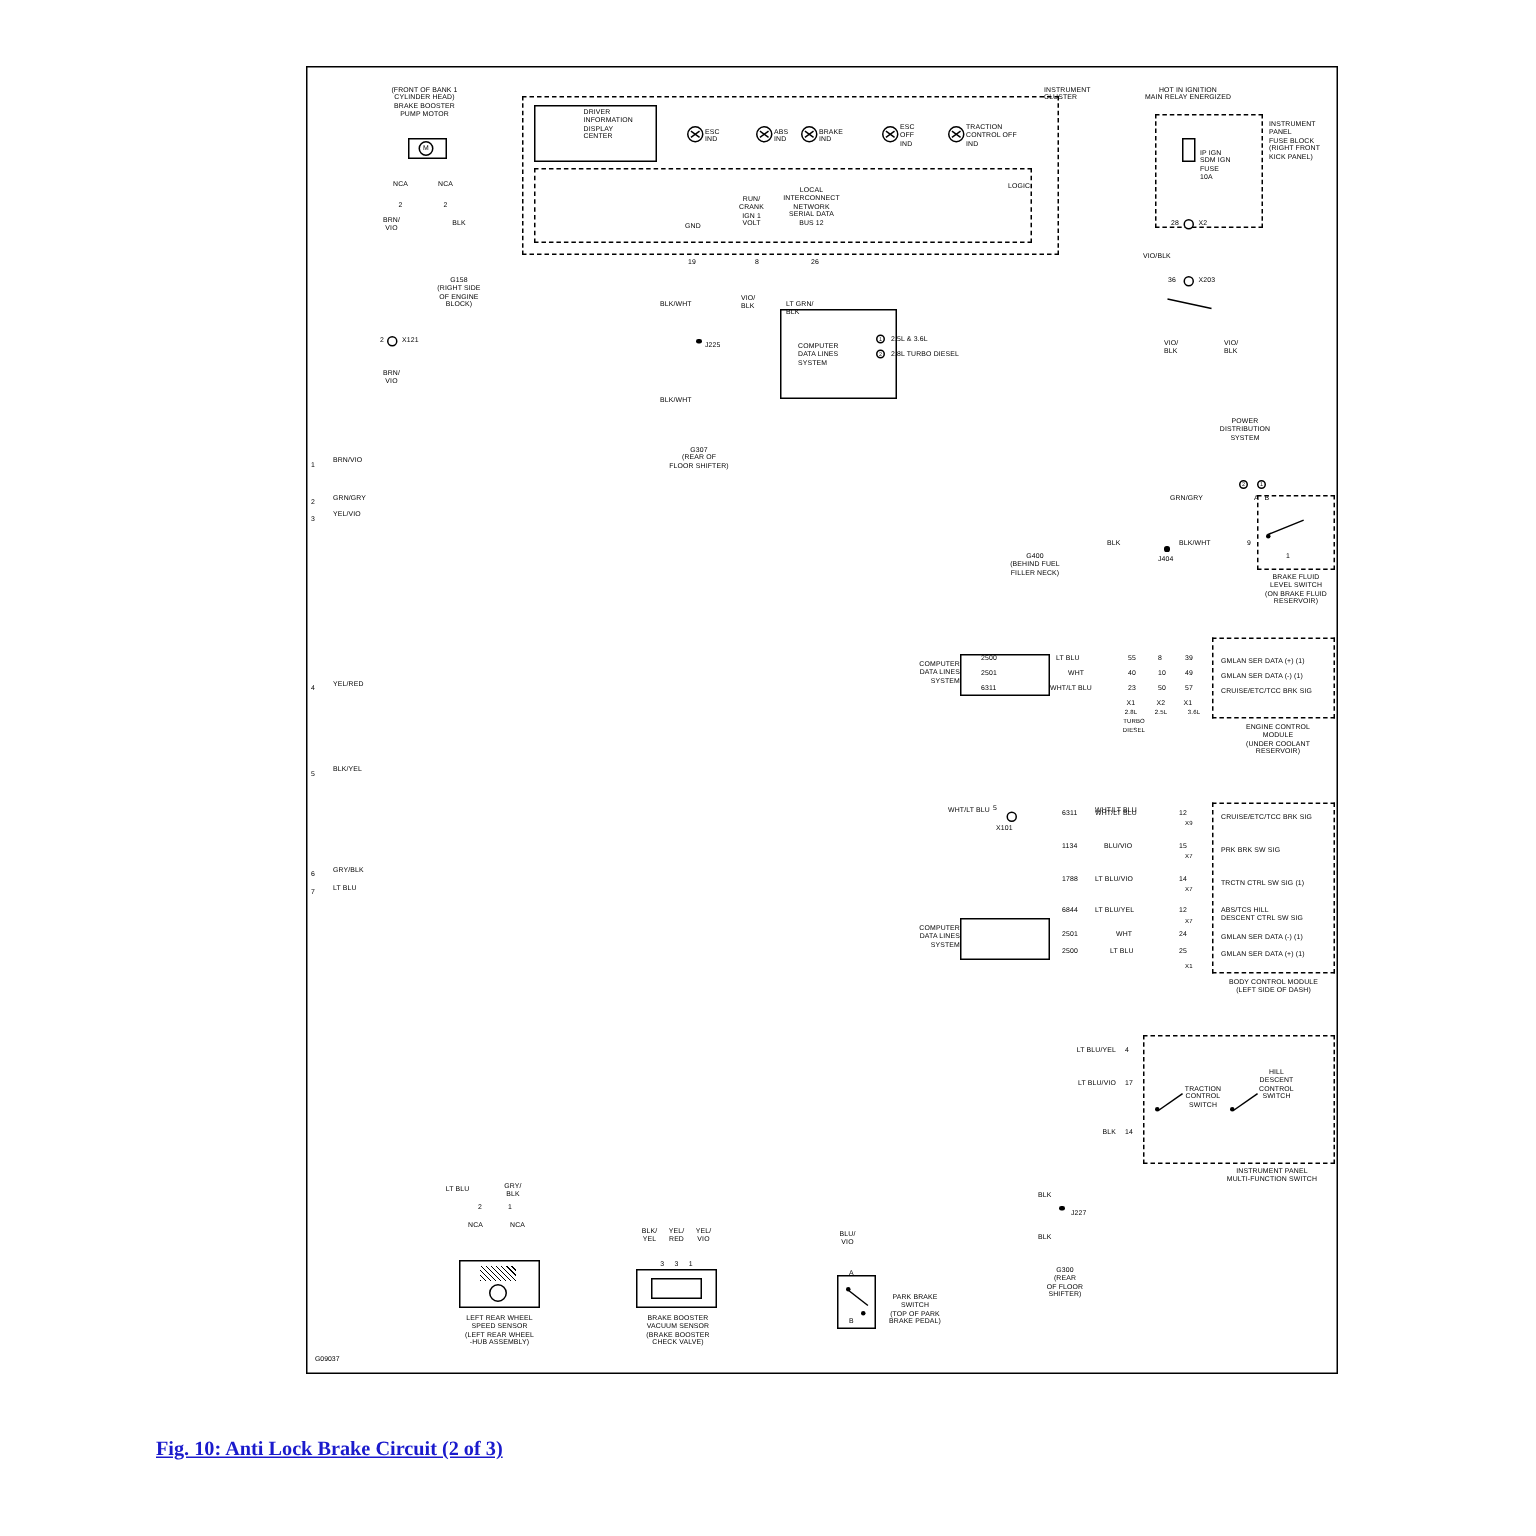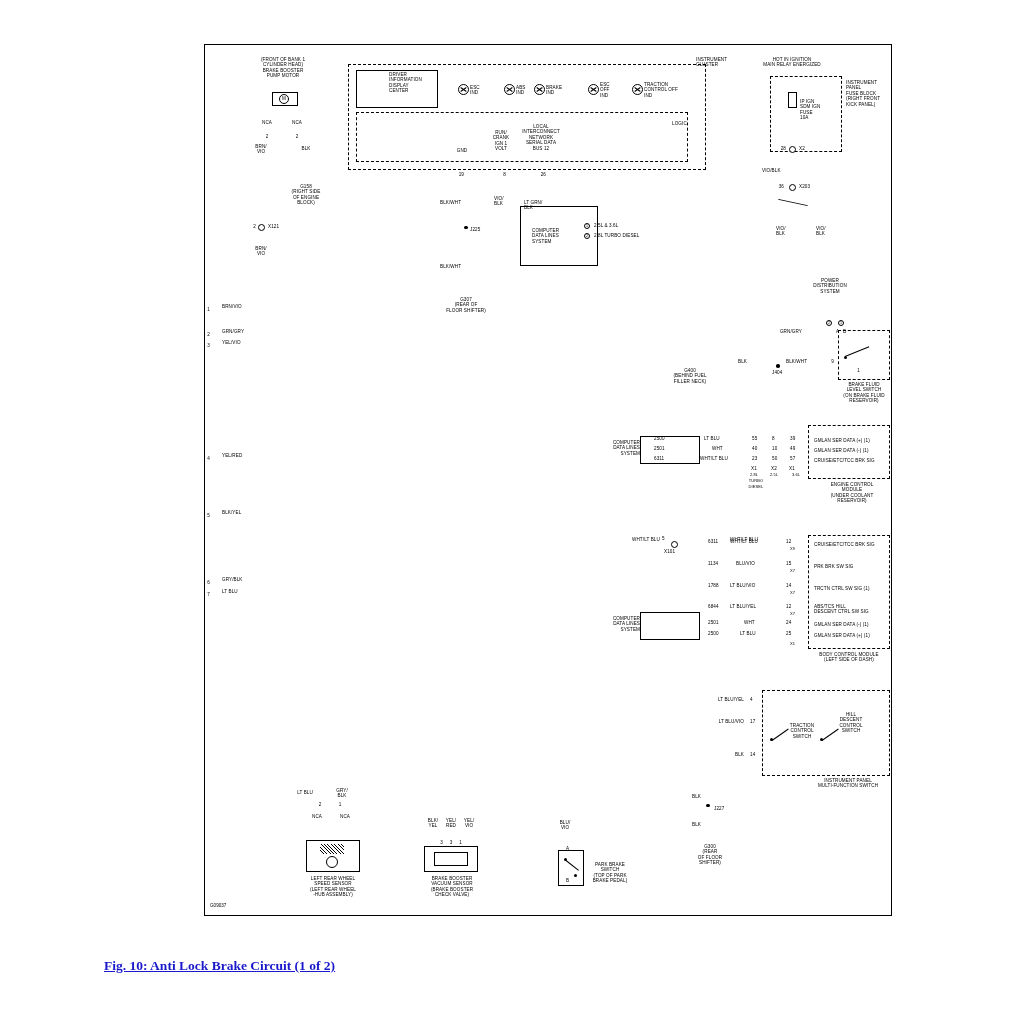--- a/index.html
+++ b/index.html
@@ -526,15 +526,15 @@
   <div class="dot" style="left:564px; top:858px;"></div>
   <div class="ln" style="left:566px; top:860px; width:16px; height:1px; transform:rotate(38deg); transform-origin:left center;"></div>
   <div class="dot" style="left:574px; top:874px;"></div>
   <div class="txt c" style="left:586px; top:862px; width:48px;">PARK BRAKE
 SWITCH
 (TOP OF PARK
 BRAKE PEDAL)</div>
 
   <div id="corner-code">G09037</div>
 
-  <div id="caption">Fig. 10: Anti Lock Brake Circuit (1 of 2)</div>
+  <div id="caption">Fig. 10: Anti Lock Brake Circuit (2 of 3)</div>
 
 </div>
 
 </body></html>

